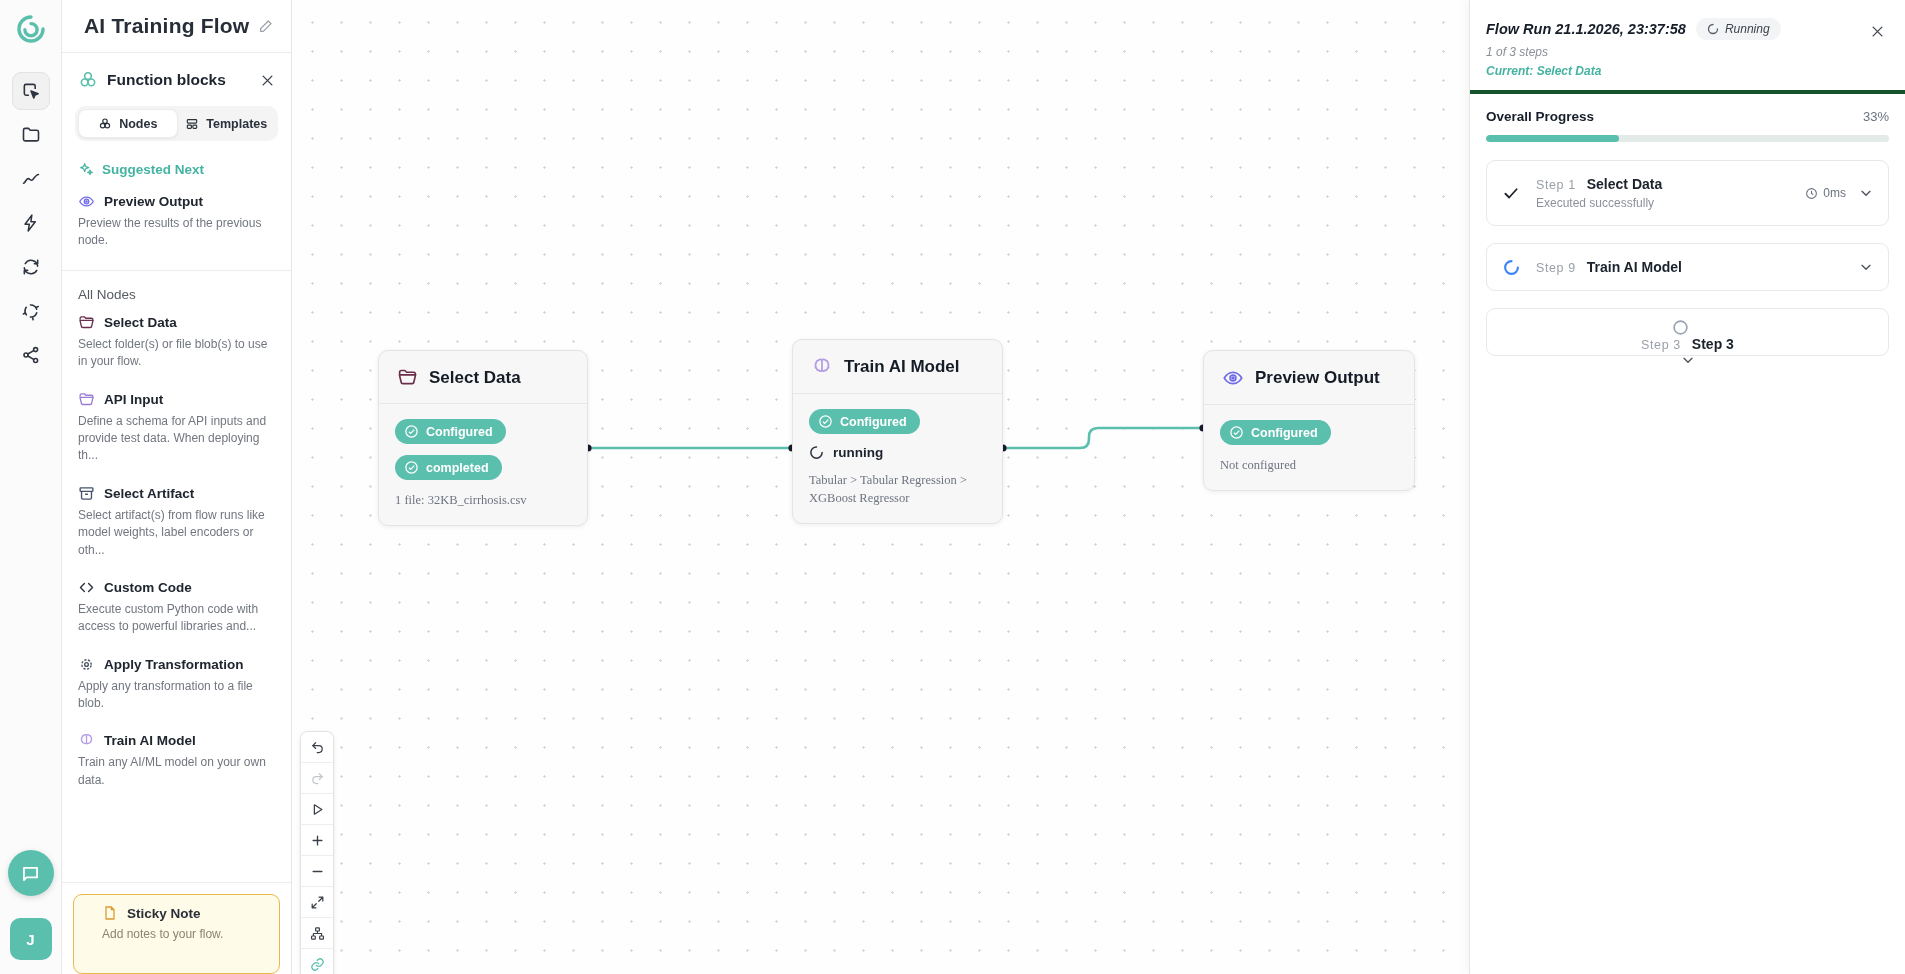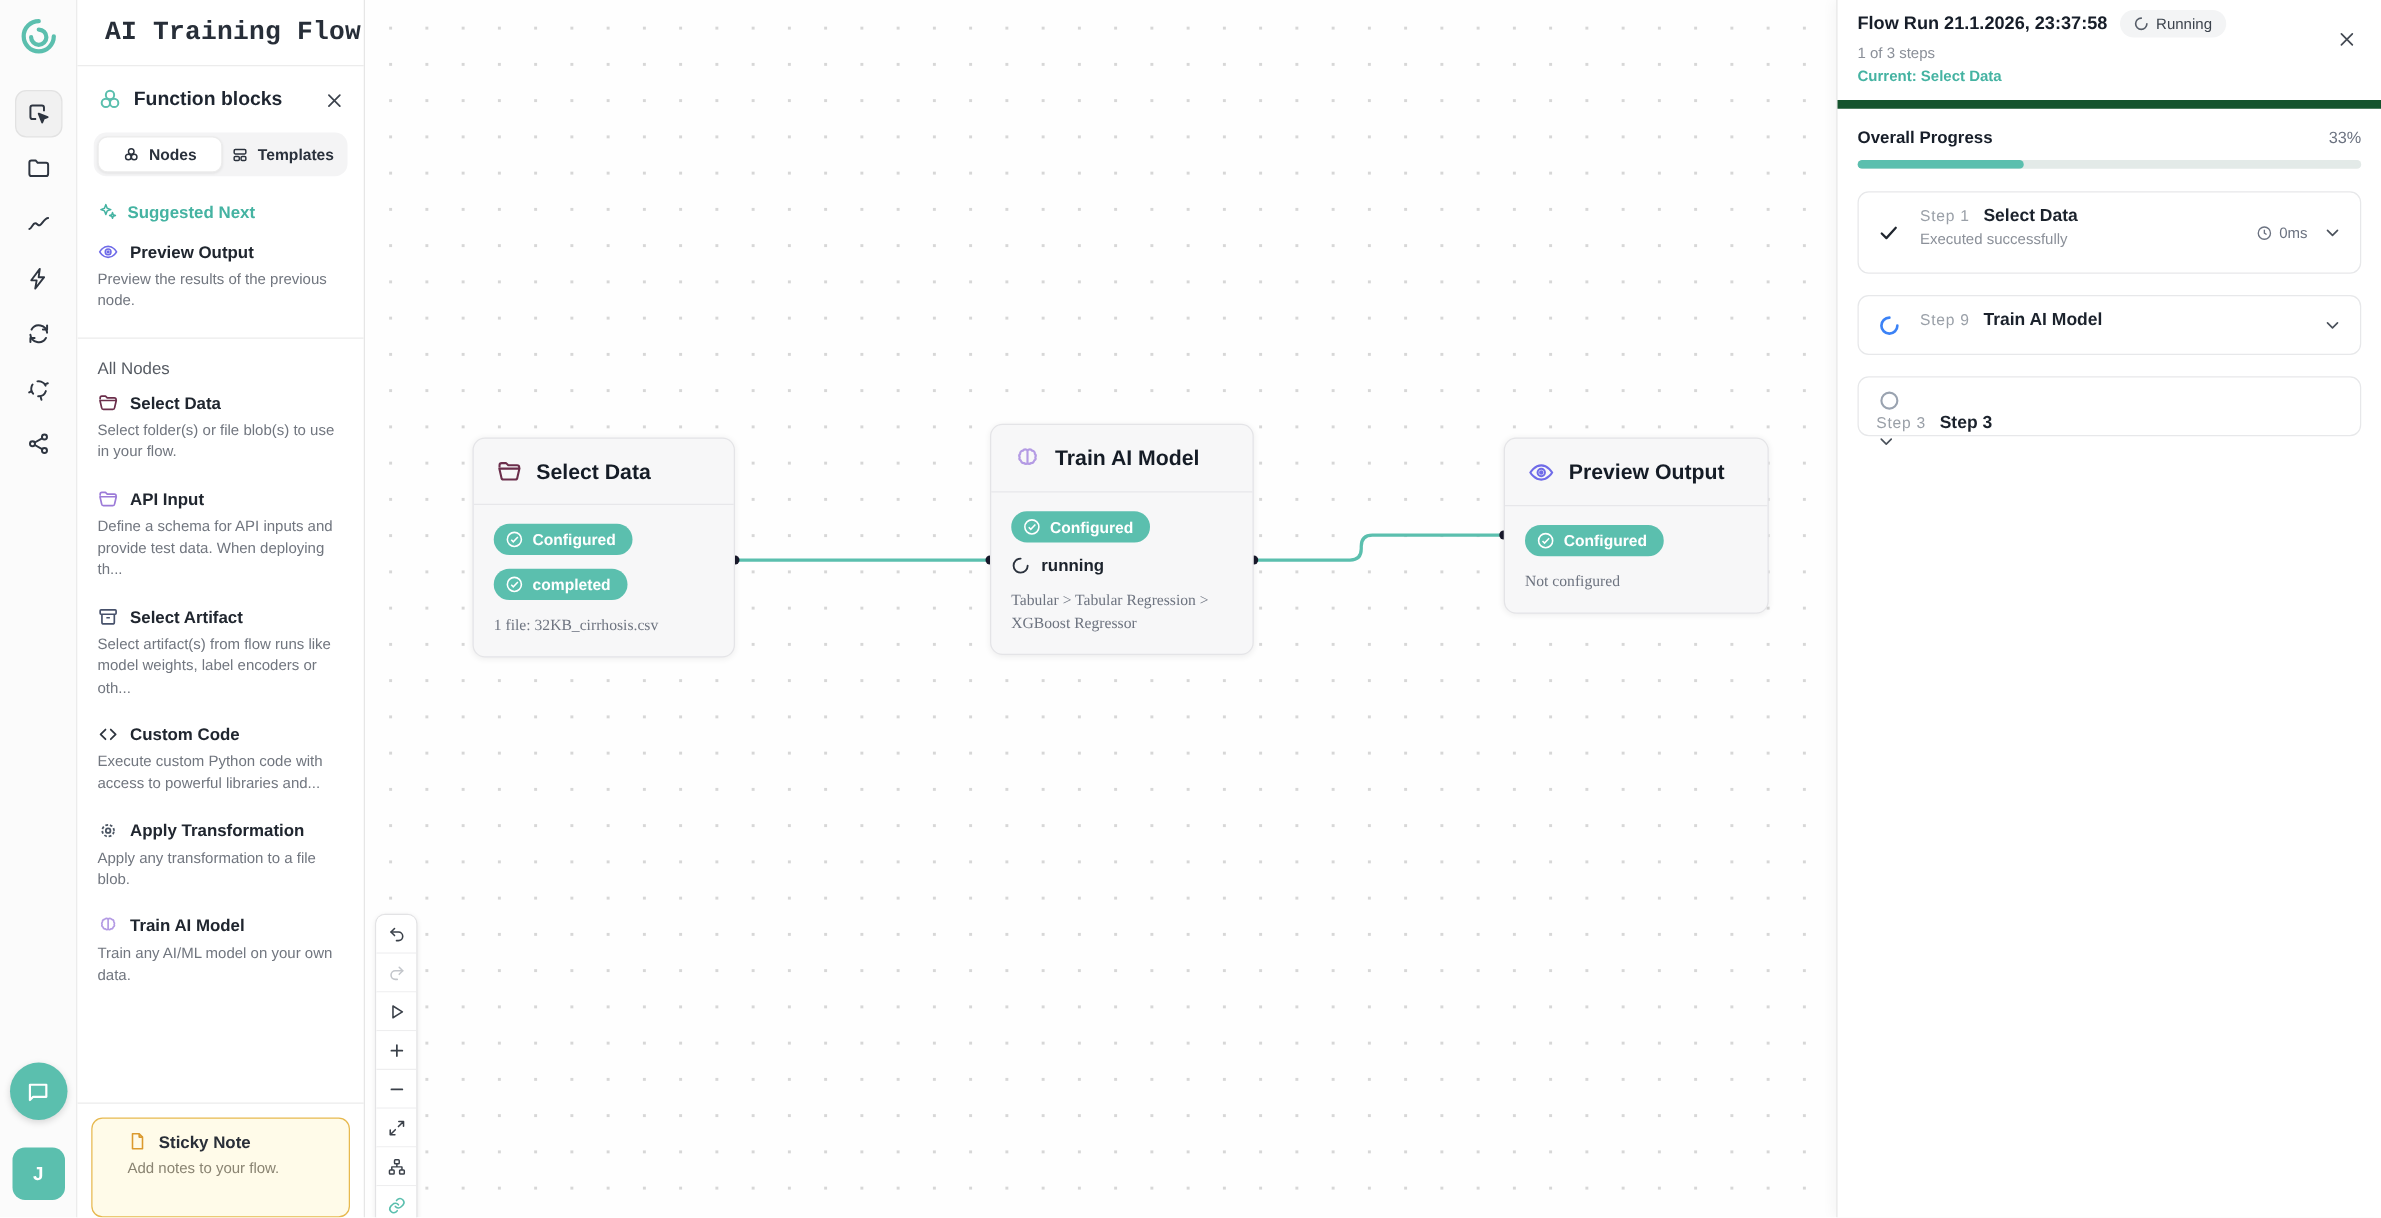--- a/index.html
+++ b/index.html
@@ -18,21 +18,21 @@
   .rail-spacer { flex:1; }
   .chat-fab { width:46px; height:46px; border-radius:50%; background:#5bbfae; display:flex;
     align-items:center; justify-content:center; margin-bottom:22px; box-shadow:0 2px 6px rgba(0,0,0,.15); cursor:pointer;}
   .avatar { width:42px; height:42px; border-radius:10px; background:#5bbfae; color:#fff;
     font-weight:bold; font-size:15px; display:flex; align-items:center; justify-content:center; cursor:pointer;}
 
   
   .panel { width:230px; background:#fff; border-right:1px solid #e6e6e6; display:flex;
     flex-direction:column; flex:0 0 230px; height:100%; }
   .panel-top { height:53px; border-bottom:1px solid #ececec; display:flex; align-items:center;
-    padding:0 14px 0 22px; gap:9px; flex:0 0 53px;font-family:Liberation Mono, monospace;}
+    padding:0 14px 0 22px; gap:9px; flex:0 0 53px;}
   .flow-title { font-size:21px; font-weight:bold; color:#272e38; letter-spacing:.2px; white-space:nowrap;}
   .fb-header { display:flex; align-items:center; gap:9px; padding:17px 16px 12px; }
   .fb-header .t { font-size:15.5px; font-weight:bold; color:#1e2530; flex:1;}
   .tabs { margin:4px 13px 0; background:#f4f4f5; border-radius:10px; padding:3px; display:flex; }
   .tab { flex:1; height:29px; display:flex; align-items:center; justify-content:center; gap:7px;
     font-size:12.5px; font-weight:bold; color:#2a313c; border-radius:8px; cursor:pointer;}
   .tab.active { background:#fff; border:1px solid #ececec; box-shadow:0 1px 2px rgba(0,0,0,.06); }
   .suggest-label { display:flex; align-items:flex-end; gap:8px; padding:20px 16px 4px;
     font-size:13.5px; font-weight:bold; color:#45b3a2;}
   .pitem { padding:12px 16px 2px; cursor:grab;}
@@ -67,37 +67,37 @@
     border:1px solid #e3e3e5; border-radius:8px; box-shadow:0 1px 4px rgba(0,0,0,.08); overflow:hidden;}
   .ct-btn { height:31px; display:flex; align-items:center; justify-content:center; color:#3a4049;
     border-bottom:1px solid #eeeeef; cursor:pointer; background:#fff;}
   .ct-btn:last-child { border-bottom:none; }
   .ct-btn.disabled { color:#c3c6cb; }
   .ct-btn.teal { color:#5bbfae; }
 
   
   .runpanel { width:436px; flex:0 0 436px; background:#fff; border-left:1px solid #e6e6e6;
     box-shadow:-3px 0 10px rgba(0,0,0,.04); position:relative; height:100%;}
-  .rp-head { padding:8px 16px 12px; border-bottom:7px solid #14532d; }
+  .rp-head { padding:18px 16px 12px; border-bottom:4px solid #14532d;font-style:italic; }
   .rp-title-row { display:flex; align-items:center; gap:10px; }
   .rp-title { font-size:14.5px; font-weight:bold; color:#171e29; }
   .rp-status { display:inline-flex; align-items:center; gap:6px; background:#f3f4f5;
     border-radius:999px; padding:4px 11px; font-size:12px; color:#3c434d;}
   .rp-close { position:absolute; top:24px; right:20px; color:#444a53; cursor:pointer;}
   .rp-sub { font-size:12px; color:#8a8f98; margin-top:5px;}
   .rp-current { font-size:12px; font-weight:bold; color:#45b3a2; margin-top:5px;}
   .rp-progress { padding:15px 16px 16px; }
   .rp-progress-row { display:flex; justify-content:space-between; align-items:center;}
   .rp-progress-label { font-size:13.5px; font-weight:bold; color:#171e29;}
   .rp-progress-pct { font-size:13px; color:#6b7280;}
   .rp-bar { margin-top:11px; height:7px; border-radius:999px; background:#e3eae8; overflow:hidden;}
   .rp-bar-fill { height:100%; background:#5bbfae; border-radius:999px;}
   .rp-steps { padding:2px 16px; display:flex; flex-direction:column; gap:17px;}
   .step-card { border:1px solid #e7e8ea; border-radius:9px; padding:10px 14px; display:flex;
-    cursor:pointer; background:#fff;}
+    align-items:center; cursor:pointer; background:#fff;}
   .step-ic { width:20px; margin-right:15px; display:flex; align-items:center; justify-content:center;}
   .step-mid { flex:1; }
   .step-row { display:flex; align-items:baseline; gap:11px;}
   .step-lbl { font-size:12.5px; color:#9aa0a8; letter-spacing:.6px;}
   .step-name { font-size:14px; font-weight:bold; color:#1b222c;}
   .step-detail { font-size:12px; color:#8b9099; margin-top:4px;}
   .step-right { display:flex; align-items:center; gap:12px; color:#6b7280; font-size:12px;}
   .dur { display:flex; align-items:center; gap:5px;}
   .spin { animation:spin 1.1s linear infinite; }
   @keyframes spin { to { transform:rotate(360deg);} }

